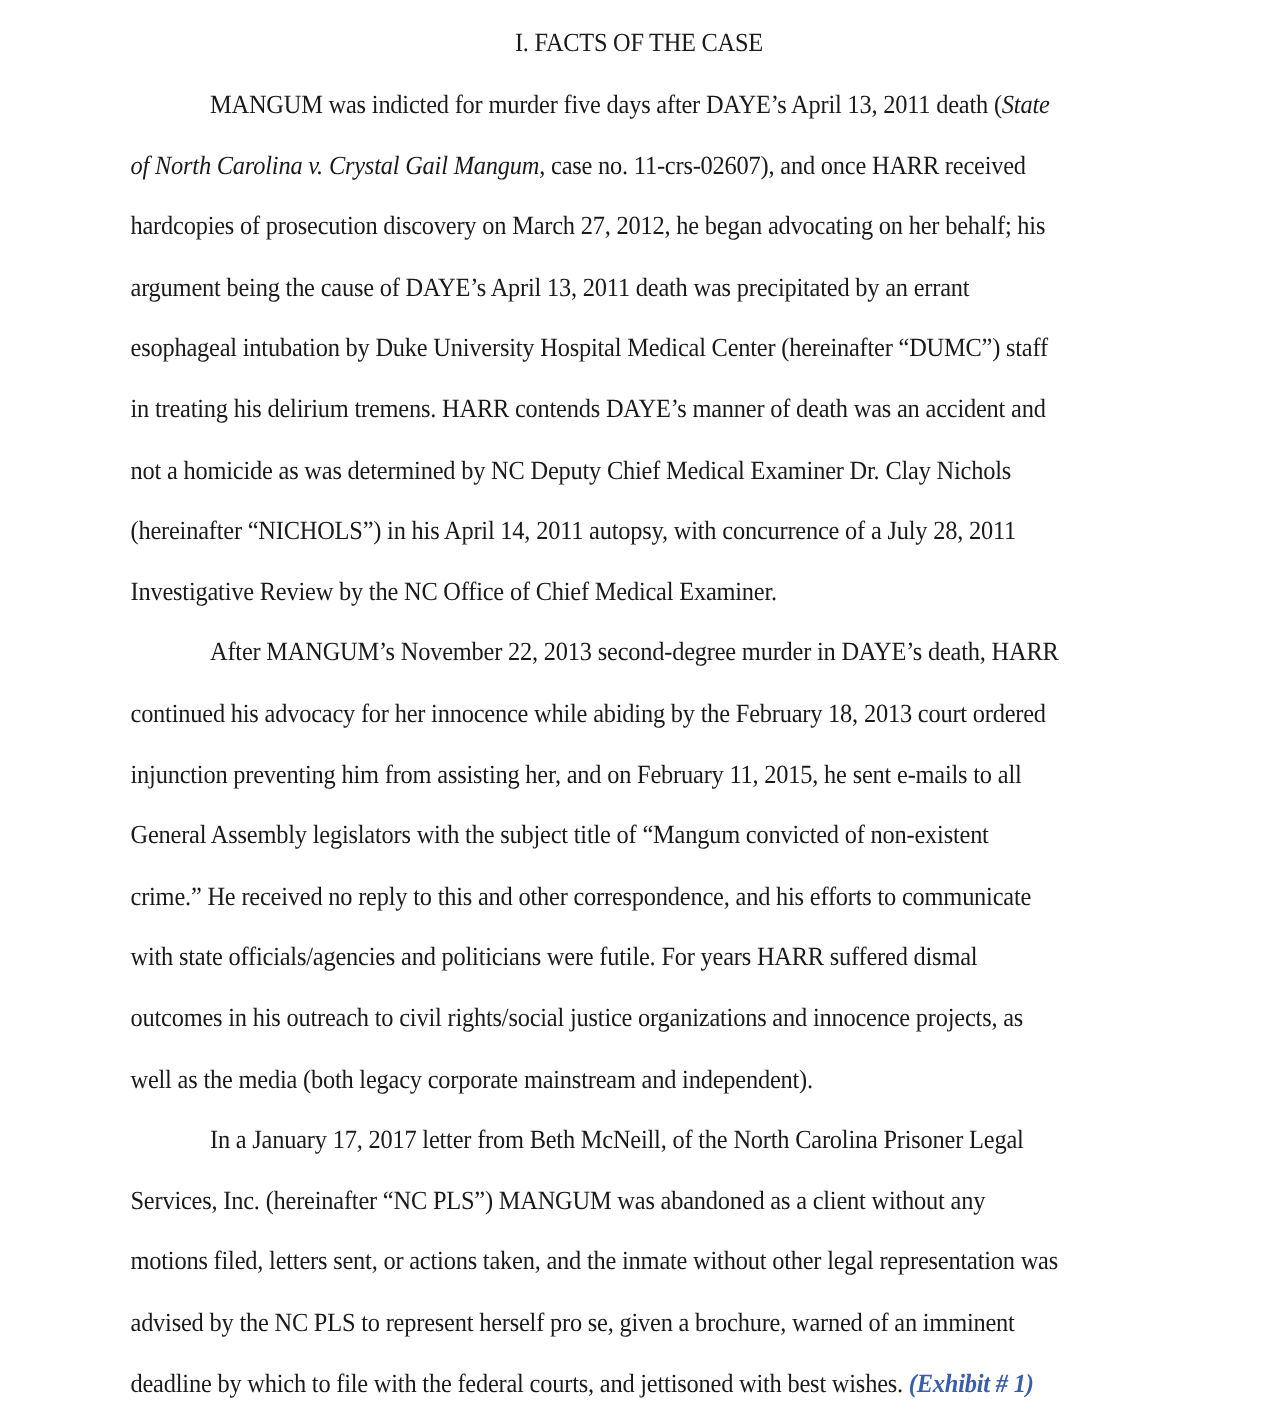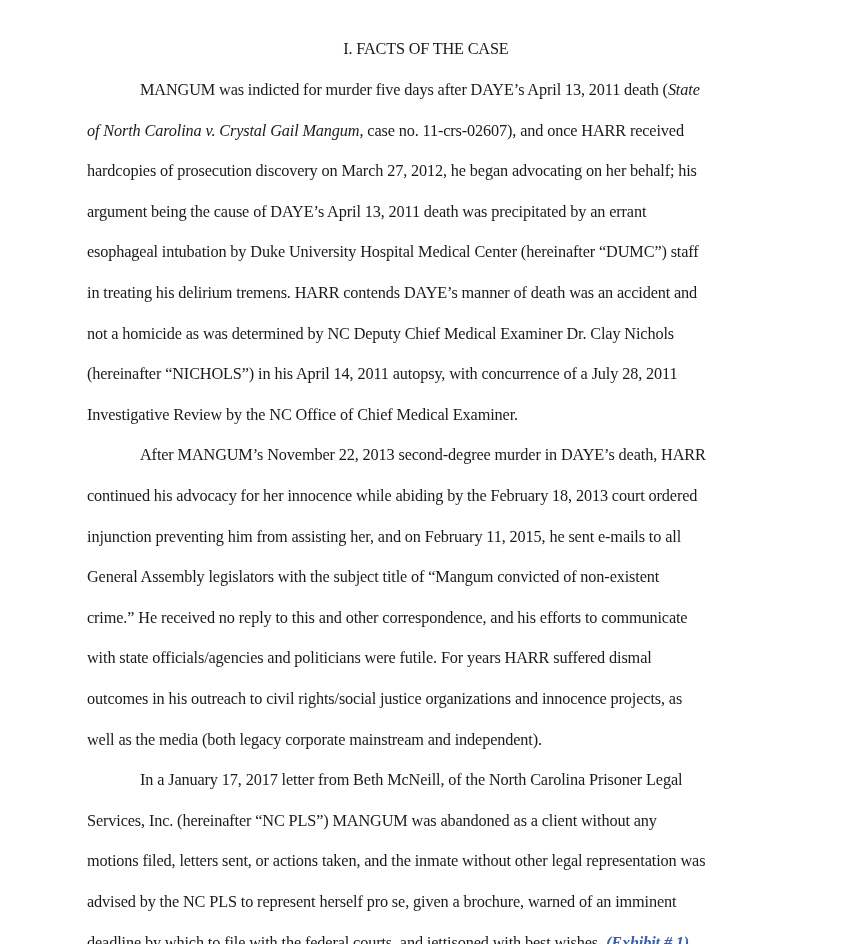--- a/index.html
+++ b/index.html
@@ -14,21 +14,20 @@
       position: relative;
       font-family: "Liberation Serif", "DejaVu Serif", serif;
       color: #1a1a1a;
     }
     .page {
       position: absolute;
       left: 0;
       top: 0;
       width: 850px;
       height: 666px;
-      margin-top: 20px;
     }
     .heading {
       position: absolute;
       left: 0;
       width: 916px;
       top: 18px;
       text-align: center;
       font-size: 17.5px;
       letter-spacing: -0.2px;
       transform: scaleX(0.93);

